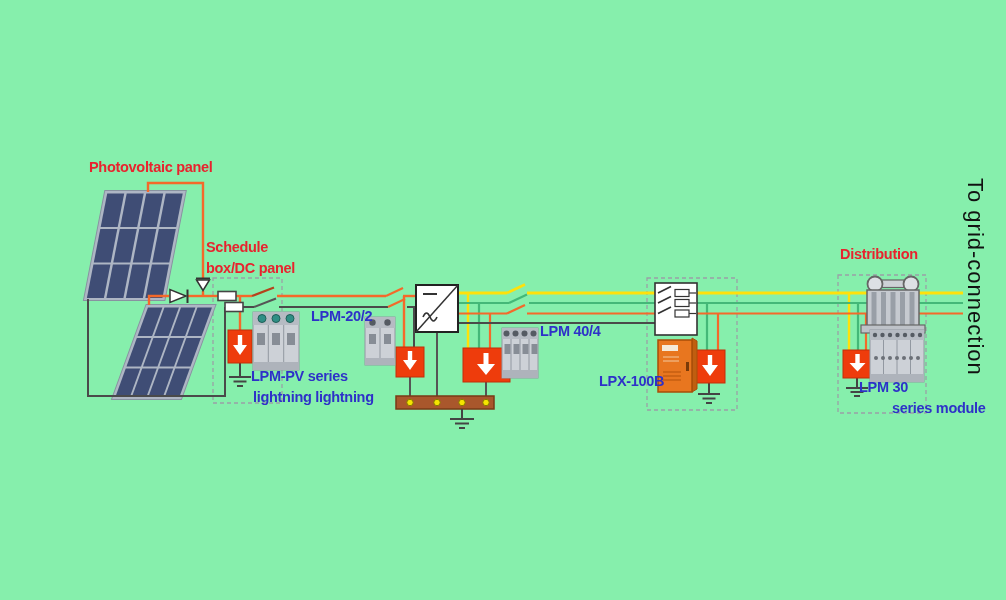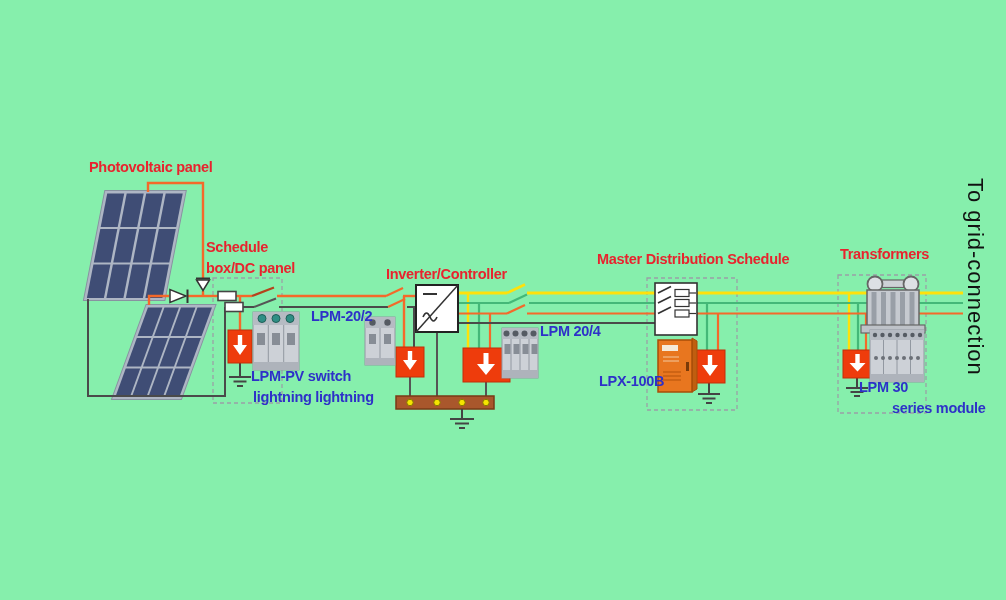--- a/index.html
+++ b/index.html
@@ -293,24 +293,22 @@
         <circle cx="911" cy="358" r="2" fill="#6B7077"></circle>
     <circle cx="918" cy="358" r="2" fill="#6B7077"></circle>
     <rect class="devbot" x="870" y="374" width="54" height="8"></rect>
   </g>
 </svg>
 
 <div class="label red" style="left:89px;top:157px">Photovoltaic panel</div>
 <div class="label red" style="left:206px;top:237px">Schedule</div>
 <div class="label red" style="left:206px;top:258px">box/DC panel</div>
 <div class="label blue" style="left:311px;top:306px">LPM-20/2</div>
-<div class="label red" style="left:386px;top:264px">Inverter/Controller</div>
-<div class="label blue" style="left:251px;top:366px">LPM-PV switch</div>
+<div class="label blue" style="left:251px;top:366px">LPM-PV series</div>
 <div class="label blue" style="left:253px;top:387px">lightning lightning</div>
-<div class="label blue" style="left:540px;top:321px">LPM 20/4</div>
-<div class="label red" style="left:597px;top:249px">Master Distribution Schedule</div>
+<div class="label blue" style="left:540px;top:321px">LPM 40/4</div>
 <div class="label blue" style="left:599px;top:371px">LPX-100B</div>
-<div class="label red" style="left:840px;top:244px">Transformers</div>
+<div class="label red" style="left:840px;top:244px">Distribution</div>
 <div class="label blue" style="left:859px;top:377px">LPM 30</div>
 <div class="label blue" style="left:892px;top:398px">series module</div>
 <div class="grid-label" style="left:962px;top:178px">To grid-connection</div>
 
 </div>
 
 </body></html>

